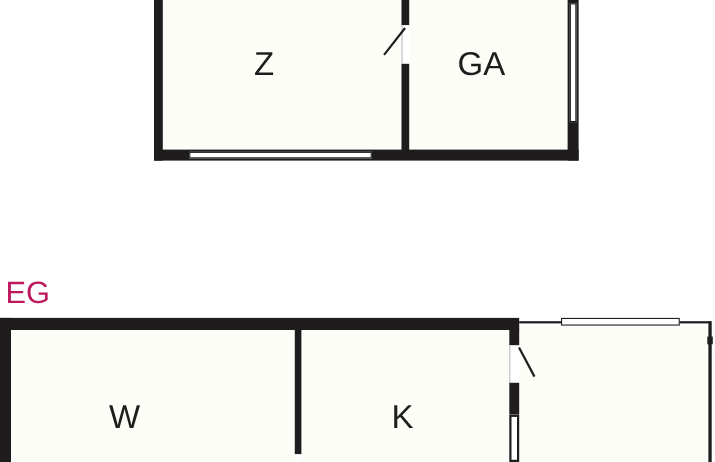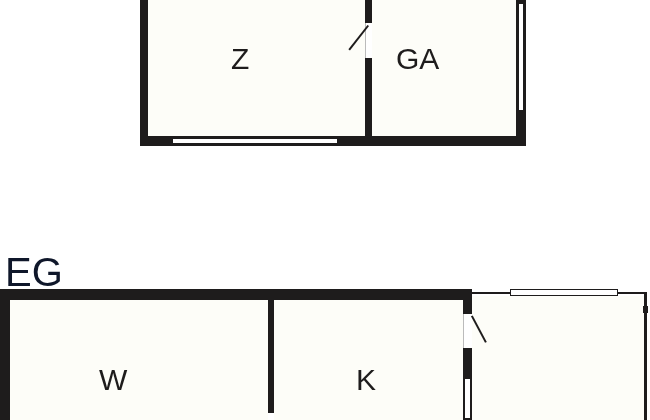--- a/index.html
+++ b/index.html
@@ -8,21 +8,21 @@
       background: #ffffff; position: relative;
       font-family: "Liberation Sans", sans-serif;
     }
     .abs { position: absolute; box-sizing: border-box; }
     .room { background: #fdfdf8; }
     .wall { background: #1e1c1c; }
     .thin { background: #1e1c1c; }
     .win { background: #ffffff; border: 1px solid #1e1c1c; }
     .gap { background: #ffffff; }
     .label { color: #1e1c1c; font-size: 30px; line-height: 1; white-space: nowrap; }
-    .floor-label { color: #0f172a; font-size: 40px; line-height: 1; }
+    .floor-label { color: #be185d; font-size: 28px; line-height: 1; }
     .swing { position: absolute; height: 1.6px; background: #1e1c1c; transform-origin: 0 50%; }
   </style>
 </head>
 <body>
 
 <div class="abs" style="left:0;top:0;width:650px;height:150px;">
 
   <div class="abs room" style="left:147px;top:0;width:218px;height:136px;"></div>
   <div class="abs room" style="left:372px;top:0;width:145px;height:136px;"></div>
 
@@ -33,21 +33,21 @@
   <div class="abs win" style="left:172px;top:138px;width:166px;height:6px;"></div>
 
   <div class="abs win" style="left:518px;top:3px;width:6px;height:108px;"></div>
 
   <div class="abs wall" style="left:365px;top:0;width:7px;height:23px;"></div>
   <div class="abs gap" style="left:365px;top:23px;width:7px;height:35px;border-left:1px solid #bbb;"></div>
   <div class="abs wall" style="left:365px;top:58px;width:7px;height:80px;"></div>
   <div class="swing" style="left:349px;top:49px;width:31px;transform:rotate(-52deg);"></div>
 
   <div class="abs label" style="left:231px;top:44px;">Z</div>
-  <div class="abs label" style="left:396px;top:44px;">GA</div>
+  <div class="abs label" style="left:416px;top:44px;">GA</div>
 </div>
 
 <div class="abs floor-label" style="left:5px;top:252px;">EG</div>
 
 <div class="abs" style="left:0;top:288px;width:650px;height:132px;">
 
   <div class="abs room" style="left:10px;top:11px;width:258px;height:121px;"></div>
   <div class="abs room" style="left:274px;top:11px;width:189px;height:121px;"></div>
   <div class="abs room" style="left:470px;top:8px;width:175px;height:124px;"></div>
 

